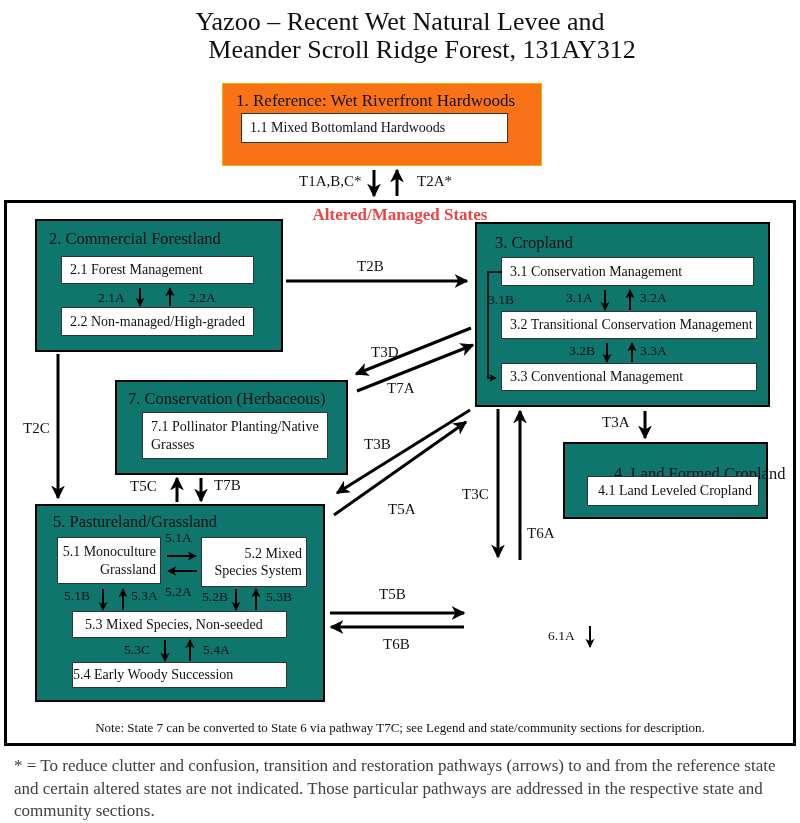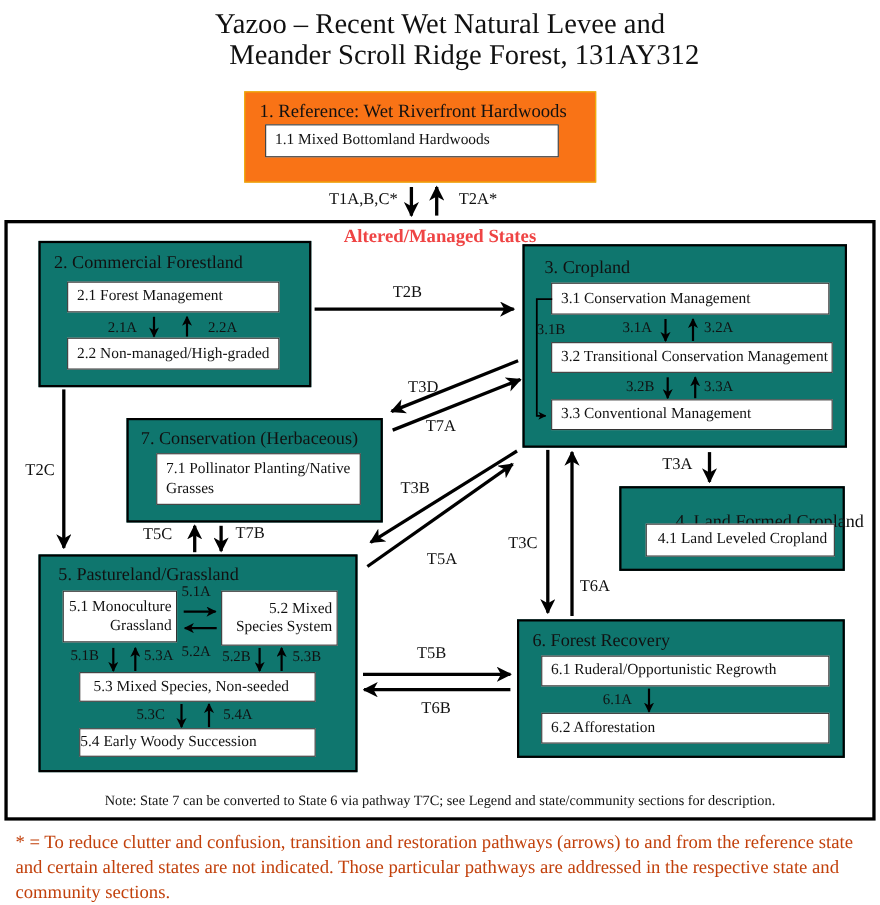--- a/index.html
+++ b/index.html
@@ -21,21 +21,21 @@
   }
   .community.multi{white-space:normal;line-height:1.25;padding-right:4px;}
   .community.centered{justify-content:center;padding-left:4px;text-align:right;}
   .bigbox{position:absolute;border:3px solid #000;background:transparent;box-sizing:border-box;}
   .refbox{position:absolute;border:1px solid #eab308;background:#f97316;box-sizing:border-box;}
   .altered-header{position:absolute;left:0;top:205px;width:800px;text-align:center;
     font-weight:bold;font-size:17px;color:#ef4444;}
   .tl{position:absolute;font-size:15px;white-space:nowrap;color:#111;z-index:6;}
   .pl{position:absolute;font-size:13.5px;white-space:nowrap;color:#111;z-index:6;}
   .note{position:absolute;left:4px;top:720px;width:792px;text-align:center;font-size:13px;color:#111;}
-  .footnote{position:absolute;left:14px;top:755px;width:776px;font-size:17px;line-height:1.33;color:#c2410c;}
+  .footnote{position:absolute;left:14px;top:755px;width:776px;font-size:17px;line-height:1.33;color:#404040;}
   svg.arrows{position:absolute;left:0;top:0;z-index:5;pointer-events:none;}
 </style>
 </head>
 <body>
 
 <div class="page">
 
   <div class="abs title-line" style="top:8px;">Yazoo – Recent Wet Natural Levee and</div>
   <div class="abs title-line" style="top:36px;padding-left:22px;">Meander Scroll Ridge Forest, 131AY312</div>
 
@@ -66,25 +66,20 @@
   </div>
 
   <div class="state-box" style="left:35px;top:504px;width:290px;height:198px;border-width:2.5px;">
     <div class="state-title" style="left:16px;top:6px;">5. Pastureland/Grassland</div>
     <div class="community multi centered" style="left:20px;top:31px;width:104px;height:47px;">5.1 Monoculture Grassland</div>
     <div class="community multi centered" style="left:164px;top:31px;width:106px;height:50px;">5.2 Mixed Species System</div>
     <div class="community" style="left:35px;top:105px;width:215px;height:27px;padding-left:12px;">5.3 Mixed Species, Non-seeded</div>
     <div class="community" style="left:35px;top:156px;width:215px;height:26px;padding-left:0;">5.4 Early Woody Succession</div>
   </div>
 
-  <div class="state-box" style="left:470px;top:563px;width:298px;height:126px;border-width:2.5px;">
-    <div class="state-title" style="left:12px;top:7px;">6. Forest Recovery</div>
-    <div class="community" style="left:20px;top:31px;width:262px;height:28px;">6.1 Ruderal/Opportunistic Regrowth</div>
-    <div class="community" style="left:20px;top:83px;width:262px;height:28px;">6.2 Afforestation</div>
-  </div>
 
   <div class="state-box" style="left:563px;top:442px;width:205px;height:77px;border-width:2.5px;">
     <div class="state-title" style="left:13px;top:20px;margin-left:36px;">4. Land Formed Cropland</div>
     <div class="community centered" style="left:22px;top:32px;width:172px;height:30px;">4.1 Land Leveled Cropland</div>
   </div>
 
   <div class="tl" style="left:299px;top:173px;">T1A,B,C*</div>
   <div class="tl" style="left:417px;top:173px;">T2A*</div>
   <div class="tl" style="left:357px;top:258px;">T2B</div>
   <div class="tl" style="left:23px;top:420px;">T2C</div>

